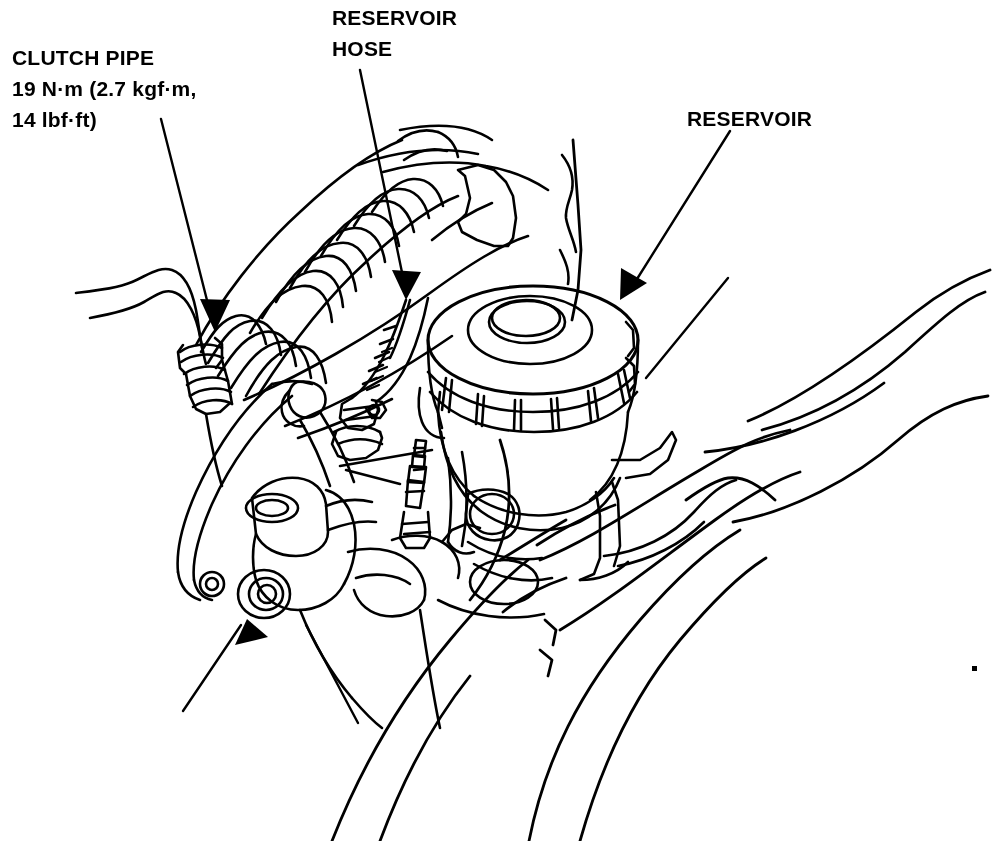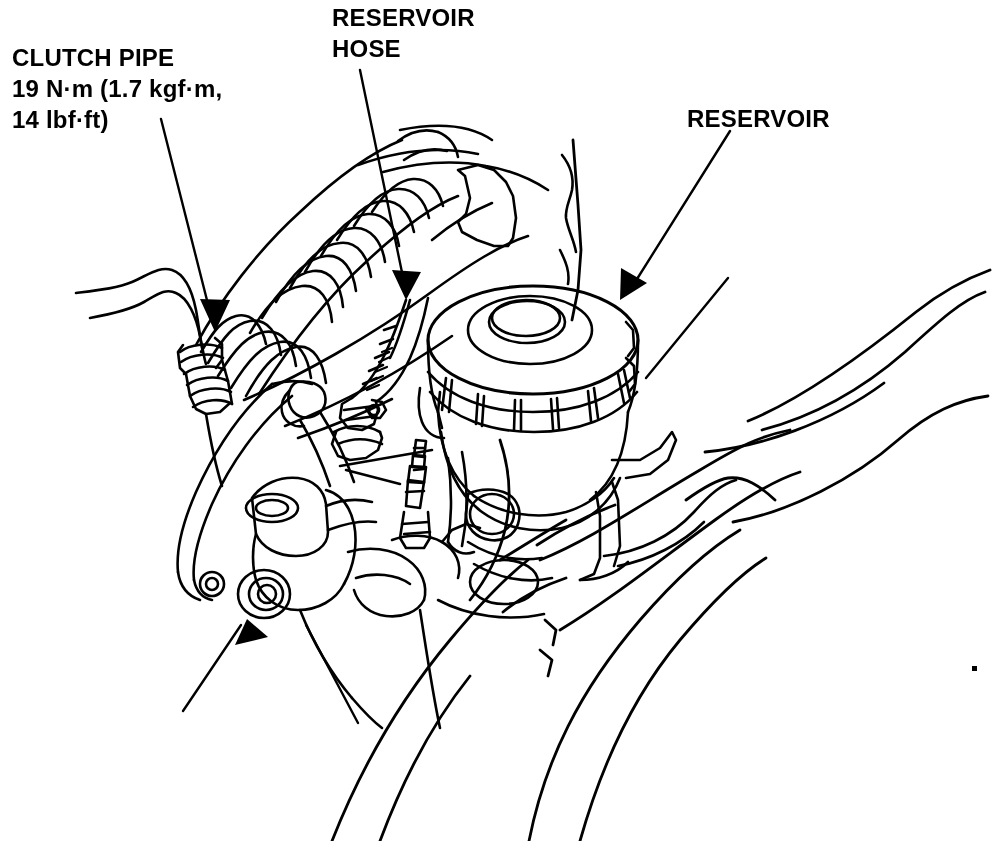--- a/index.html
+++ b/index.html
@@ -1,20 +1,20 @@
 <!DOCTYPE html>
 <html><head>
 <meta charset="utf-8">
 <style>
   html,body{margin:0;padding:0;background:#ffffff;}
   body{width:992px;height:841px;overflow:hidden;font-family:"Liberation Sans",sans-serif;}
   #stage{position:relative;width:992px;height:841px;background:#fff;}
   #art{position:absolute;left:0;top:0;width:992px;height:841px;}
   .lbl{position:absolute;font-family:"Liberation Sans",sans-serif;font-weight:bold;color:#000;
-       font-size:24px;line-height:31px;letter-spacing:0.2px;white-space:pre;}
+       font-size:21px;line-height:31px;letter-spacing:0.2px;white-space:pre;}
   #label-clutch-pipe{left:12px;top:42px;}
   #label-reservoir-hose{left:332px;top:2px;}
   #label-reservoir{left:687px;top:103px;}
   #label-clutch-master-cylinder{left:120px;top:727px;}
 </style>
 </head>
 <body>
 
 <div id="stage">
 
@@ -278,21 +278,21 @@
         <polygon points="620,300 621,268 647,283"></polygon>
         <polygon points="247,619 235,645 268,637"></polygon>
       </g>
 
       <rect x="972" y="666" width="5" height="5" fill="#000000" stroke="none"></rect>
 
     </g>
   </svg>
 
   <div class="lbl" id="label-clutch-pipe">CLUTCH PIPE
-19 N·m (1.7 kgf·m,
+19 N·m (2.7 kgf·m,
 14 lbf·ft)</div>
 
   <div class="lbl" id="label-reservoir-hose">RESERVOIR
 HOSE</div>
 
   <div class="lbl" id="label-reservoir">RESERVOIR</div>
 
 
 </div>
 

